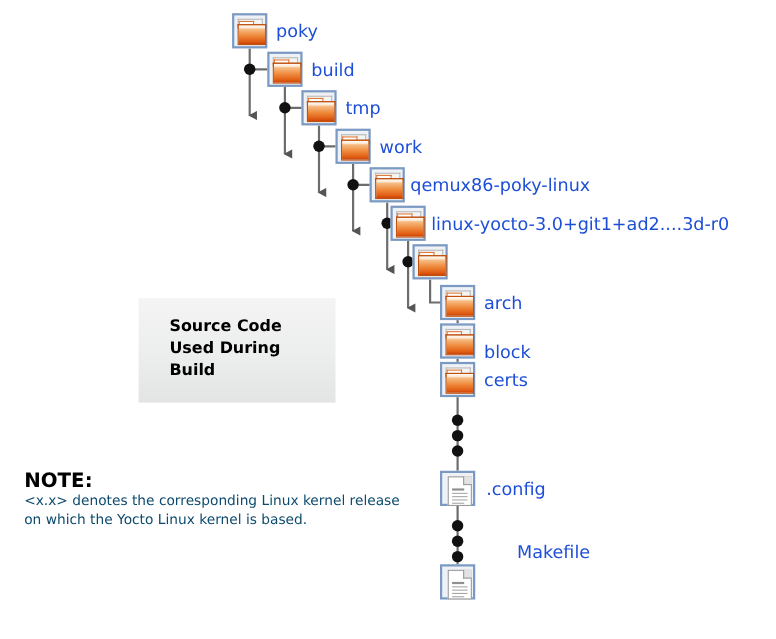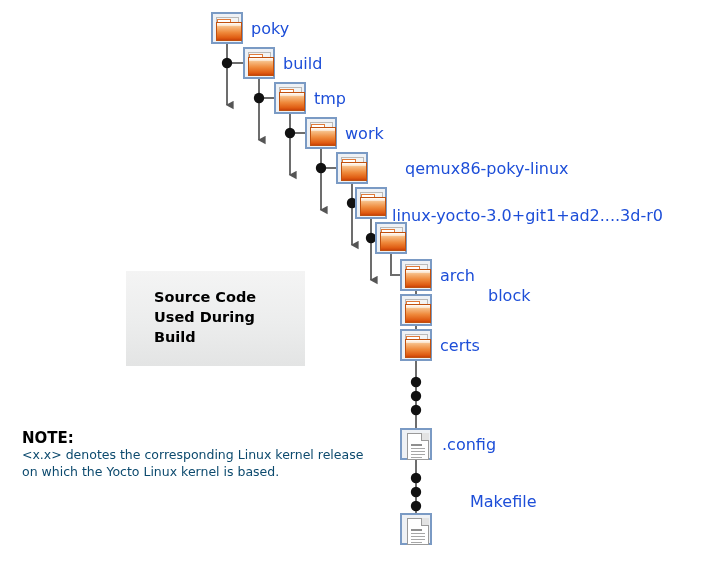--- a/index.html
+++ b/index.html
@@ -56,21 +56,21 @@
   .callout{
     position:absolute;left:126px;top:271px;width:179px;height:95px;
     background:linear-gradient(180deg,#f4f4f4 0%,#eceded 55%,#e3e4e4 100%);
   }
   .callout-text{
     position:absolute;left:28px;top:16px;font-size:14.5px;font-weight:bold;
     line-height:20px;color:#000;white-space:pre-line;
   }
 
   .note{position:absolute;left:22px;top:430px;width:360px;}
-  .note-title{font-size:15px;font-weight:bold;line-height:16px;}
+  .note-title{font-size:18px;font-weight:bold;line-height:16px;}
   .note-body{font-size:12.5px;line-height:17px;color:#0c4a6e;}
 </style>
 </head>
 <body>
 
 <div id="canvas">
 
   <svg class="lines" viewBox="0 0 705 581">
     <defs>
       <marker id="arrowhead" markerWidth="9" markerHeight="9" refX="4.5" refY="7.2" orient="auto" markerUnits="userSpaceOnUse">
@@ -165,31 +165,31 @@
   <div class="label" style="left:345px;top:126px;">work</div>
 
   <div class="icon-box" style="left:336px;top:152px;">
     <div class="inner">
         <span class="folder-back"></span>
         <span class="folder-tab"></span>
         <span class="folder-body"></span>
         <span class="folder-lip"></span>
       </div>
   </div>
-  <div class="label" style="left:373px;top:161px;margin-left:32px;">qemux86-poky-linux</div>
+  <div class="label" style="left:373px;top:161px;">qemux86-poky-linux</div>
 
   <div class="icon-box" style="left:355px;top:187px;">
     <div class="inner">
         <span class="folder-back"></span>
         <span class="folder-tab"></span>
         <span class="folder-body"></span>
         <span class="folder-lip"></span>
       </div>
   </div>
-  <div class="label" style="left:392px;top:196px;margin-top:12px;">linux-yocto-3.0+git1+ad2....3d-r0</div>
+  <div class="label" style="left:392px;top:196px;">linux-yocto-3.0+git1+ad2....3d-r0</div>
 
   <div class="icon-box" style="left:375px;top:222px;">
     <div class="inner">
         <span class="folder-back"></span>
         <span class="folder-tab"></span>
         <span class="folder-body"></span>
         <span class="folder-lip"></span>
       </div>
   </div>
 
@@ -204,21 +204,21 @@
   <div class="label" style="left:440px;top:268px;">arch</div>
 
   <div class="icon-box" style="left:400px;top:294px;">
     <div class="inner">
         <span class="folder-back"></span>
         <span class="folder-tab"></span>
         <span class="folder-body"></span>
         <span class="folder-lip"></span>
       </div>
   </div>
-  <div class="label" style="left:440px;top:288px;margin-left:48px;">block</div>
+  <div class="label" style="left:440px;top:312px;">block</div>
 
   <div class="icon-box" style="left:400px;top:329px;">
     <div class="inner">
         <span class="folder-back"></span>
         <span class="folder-tab"></span>
         <span class="folder-body"></span>
         <span class="folder-lip"></span>
       </div>
   </div>
   <div class="label" style="left:440px;top:338px;">certs</div>

